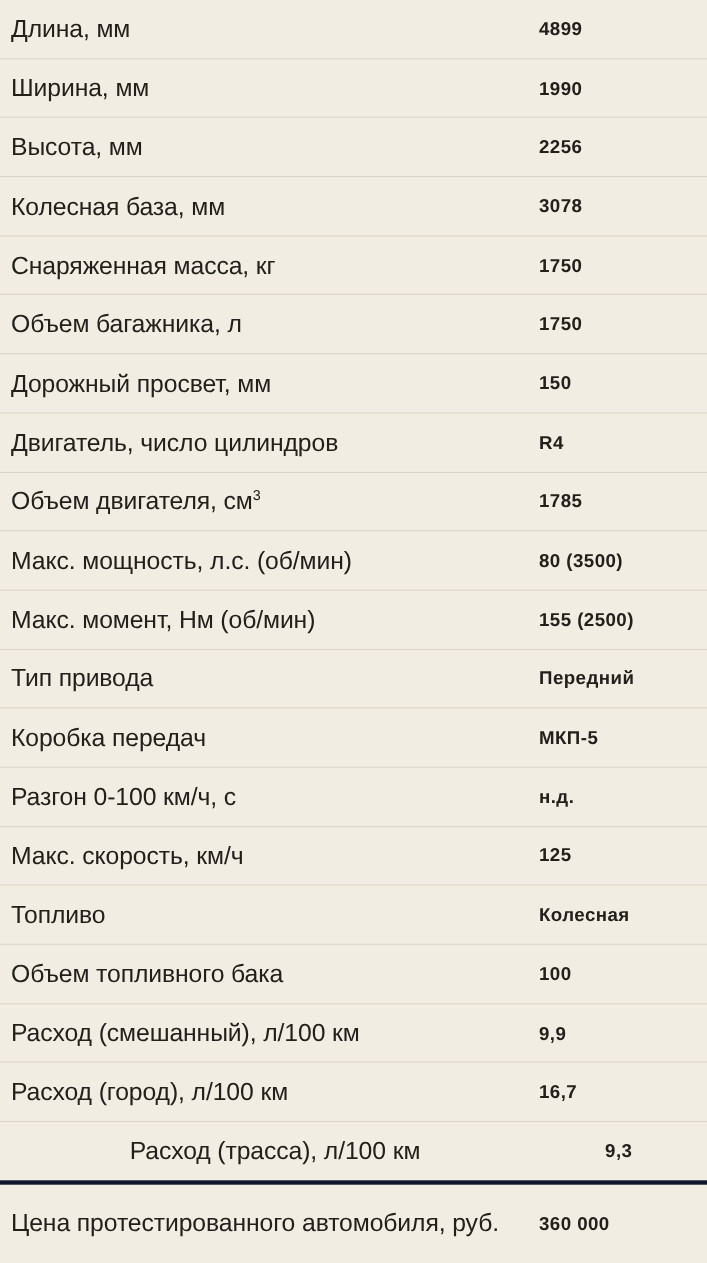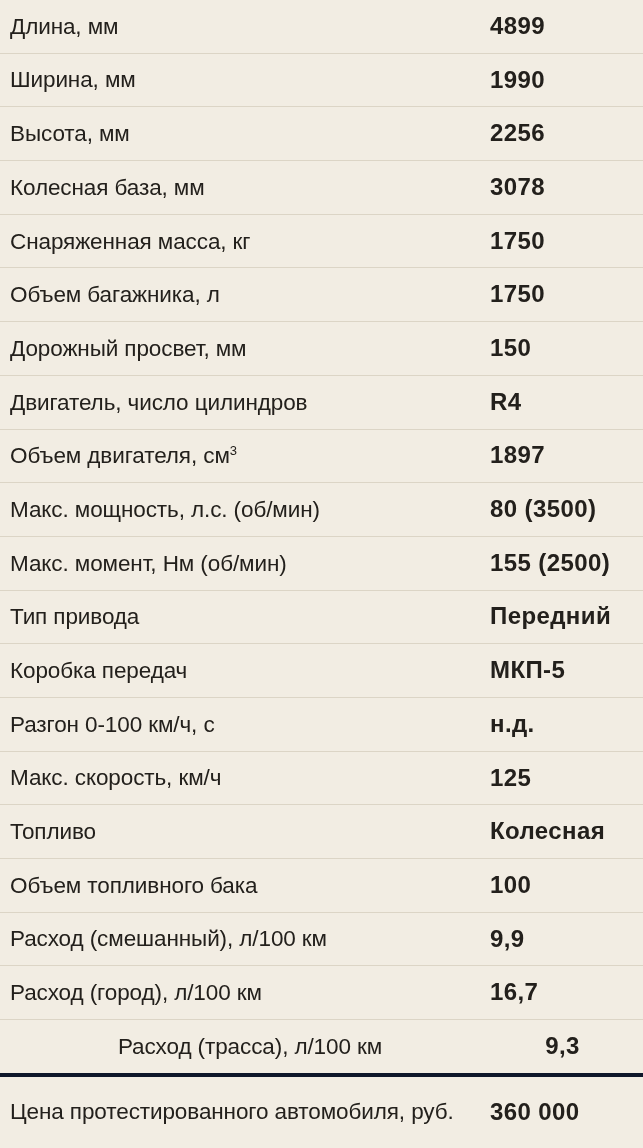--- a/index.html
+++ b/index.html
@@ -37,21 +37,21 @@
   .spec-label {
     flex: 0 0 480px;
     font-size: 22.5px;
     color: #23201c;
     letter-spacing: -0.1px;
     line-height: 1.12;
     padding-left: 2px;
   }
   .spec-value {
     flex: 1 1 auto;
-    font-size: 24px;
+    font-size: 17px;
     font-weight: bold;
     color: #23201c;
     letter-spacing: 0.4px;
     line-height: 1.12;
   }
   .spec-label sup {
     font-size: 13px;
     vertical-align: super;
     line-height: 0;
   }
@@ -107,21 +107,21 @@
     <div class="spec-value">150</div>
   </div>
 
   <div class="spec-row">
     <div class="spec-label">Двигатель, число цилиндров</div>
     <div class="spec-value">R4</div>
   </div>
 
   <div class="spec-row">
     <div class="spec-label"><span>Объем двигателя, см</span><sup>3</sup></div>
-    <div class="spec-value">1897</div>
+    <div class="spec-value">1785</div>
   </div>
 
   <div class="spec-row">
     <div class="spec-label">Макс. мощность, л.с. (об/мин)</div>
     <div class="spec-value">80 (3500)</div>
   </div>
 
   <div class="spec-row">
     <div class="spec-label">Макс. момент, Нм (об/мин)</div>
     <div class="spec-value">155 (2500)</div>

